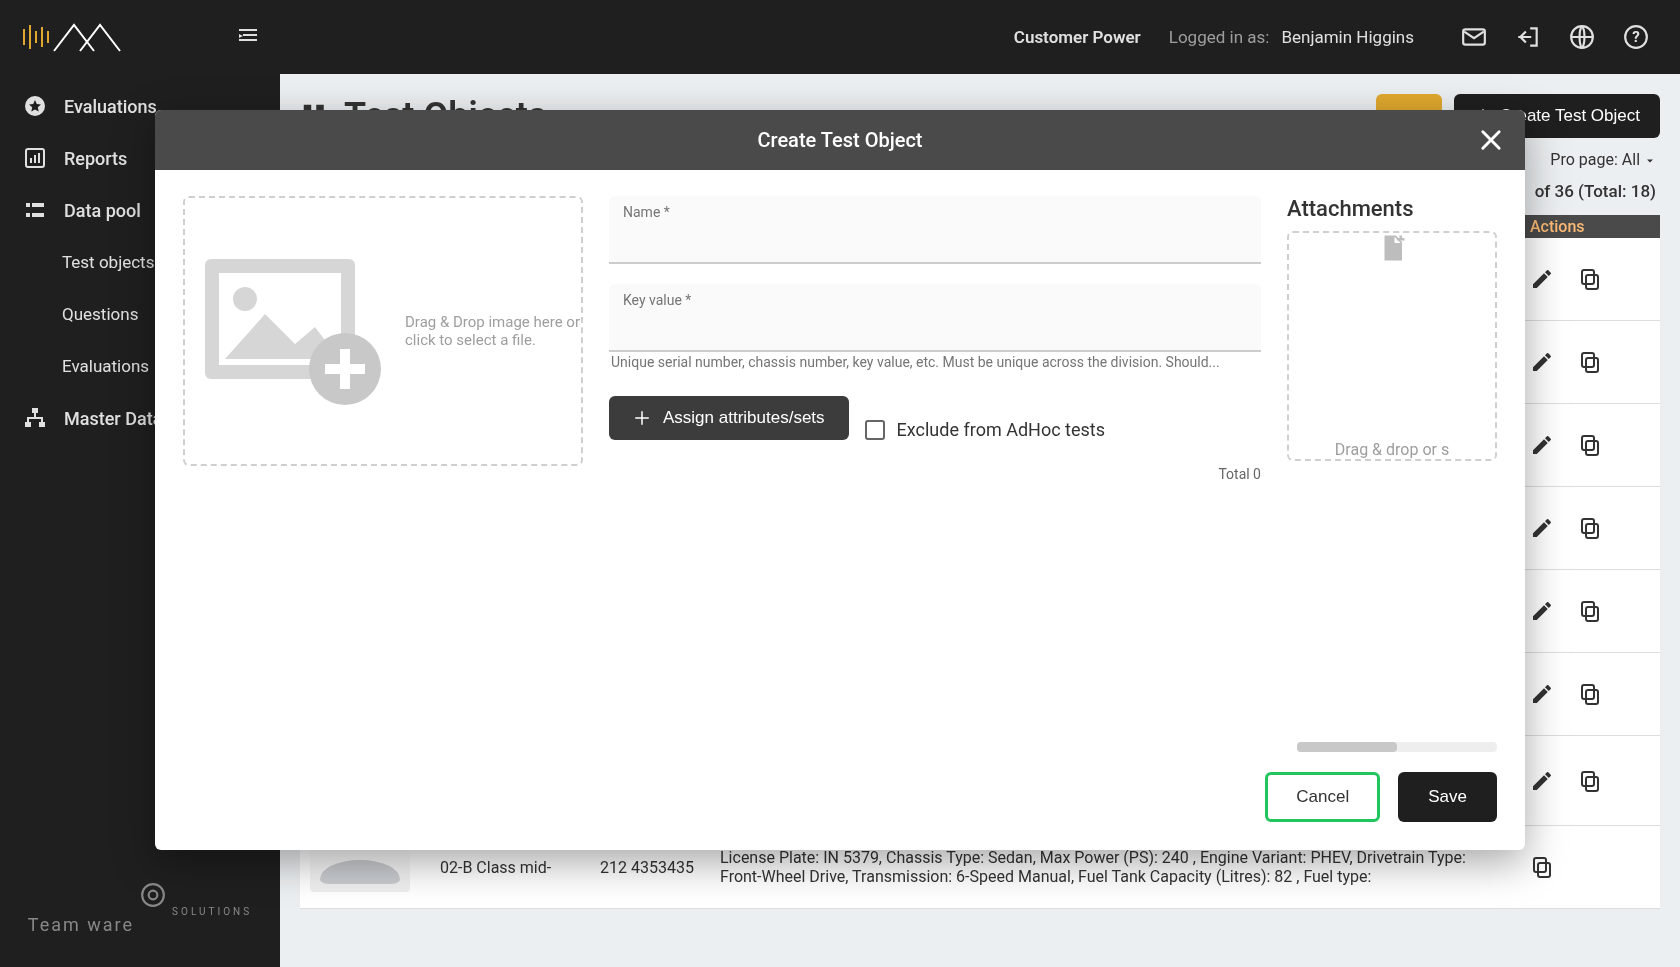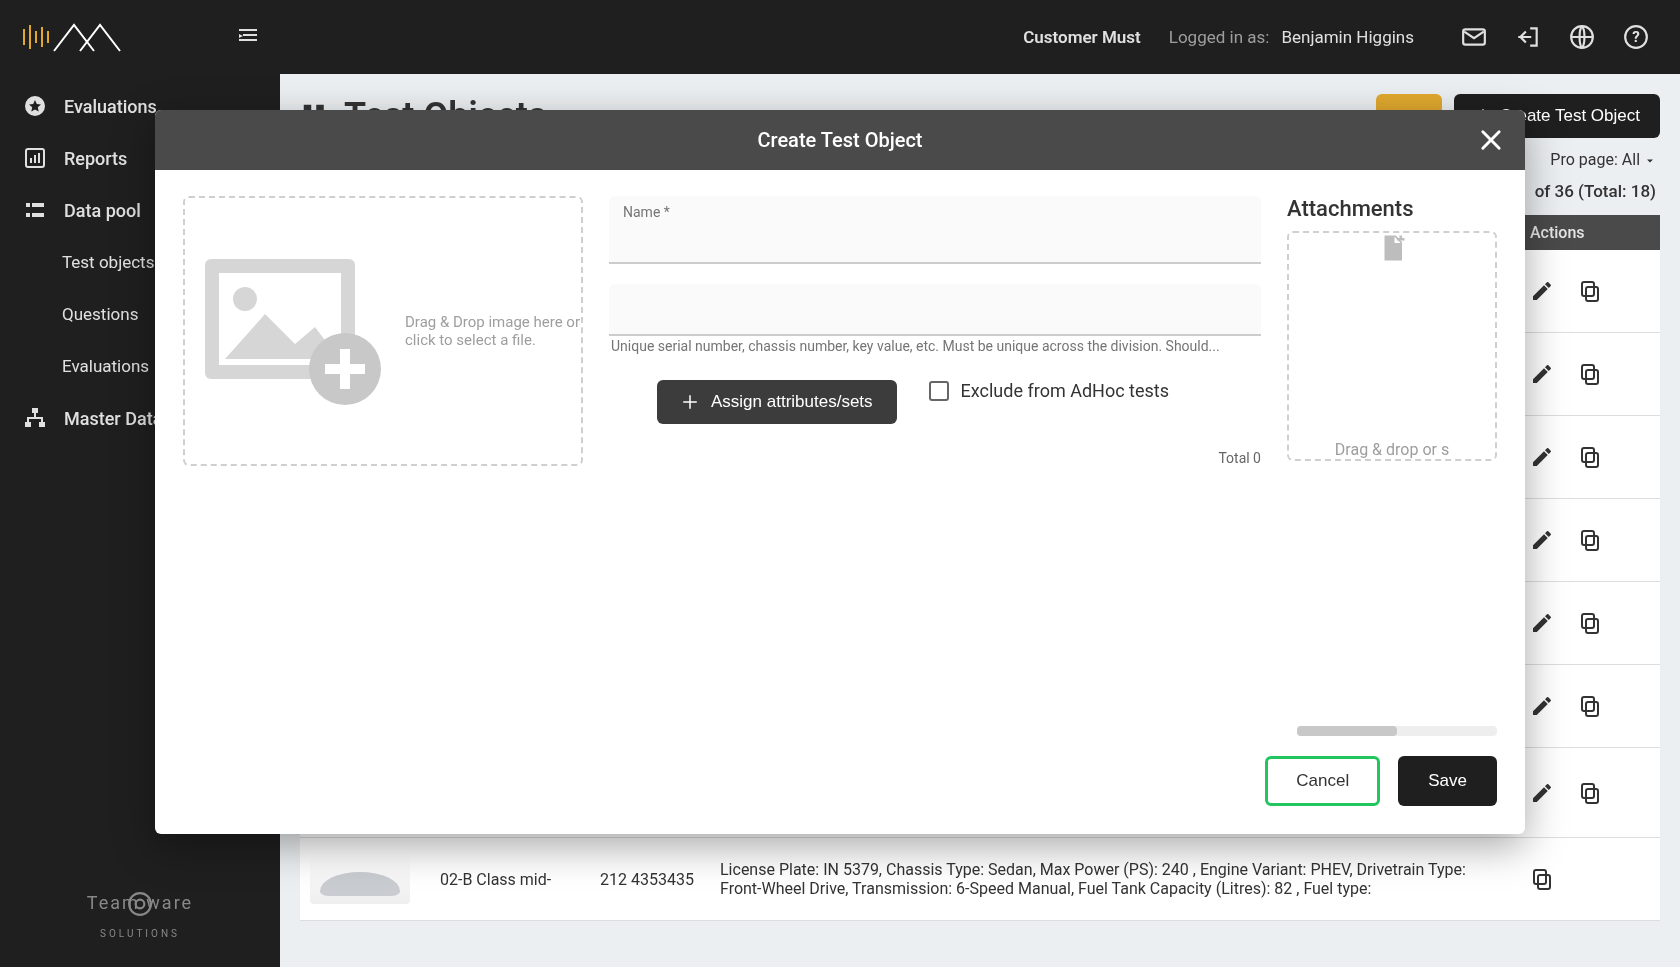--- a/index.html
+++ b/index.html
@@ -17,36 +17,36 @@
     .topbar .ico { width: 32px; height: 32px; margin-left: 22px; display: flex; align-items: center; justify-content: center; fill: #e0e0e0; color: #e0e0e0; cursor: pointer; }
 
     
     .logo-row { height: 74px; display: flex; align-items: center; padding: 0 20px; justify-content: space-between; }
     .logo { display: flex; align-items: center; gap: 4px; }
     .nav { list-style: none; padding: 6px 0; }
     .nav-item { display: flex; align-items: center; padding: 0 22px; height: 52px; gap: 16px; font-size: 18px; font-weight: 500; cursor: pointer; }
     .nav-item.sub { padding-left: 62px; font-weight: 400; font-size: 17px; }
     .nav-icon { width: 26px; height: 26px; display: flex; align-items: center; justify-content: center; fill: #e0e0e0; }
     .sidebar-footer { margin-top: auto; padding: 28px 0; display: flex; justify-content: center; }
-    .tw-logo { color: #888; font-size: 14px; display: flex; align-items: center; gap: 6px; letter-spacing: 1px; flex-direction: column; margin-top: 16px; }
+    .tw-logo { color: #888; font-size: 14px; display: flex; align-items: center; gap: 6px; letter-spacing: 1px; flex-direction: row; margin-top: 16px; }
 
     
     .content { flex: 1; background: #eceff1; padding: 20px; overflow: hidden; position: relative; }
     .page-header { display: flex; align-items: center; justify-content: space-between; }
     .page-title { font-size: 36px; font-weight: 600; display: flex; align-items: center; gap: 14px; }
     .page-title svg { fill: #333; }
     .btn { padding: 12px 20px; border-radius: 6px; font-size: 17px; font-weight: 500; border: none; display: inline-flex; align-items: center; gap: 8px; cursor: pointer; }
     .btn-orange { background: #e0a82e; color: #222; }
     .btn-dark { background: #1f1f1f; color: #fff; }
     .subheader-right { text-align: right; padding: 12px 4px 0 0; font-size: 16px; display: flex; justify-content: flex-end; gap: 6px; align-items: center; }
     .pager-text { font-size: 17px; font-weight: 500; }
 
     
     .table { width: 100%; margin-top: 14px; border-collapse: collapse; }
-    .table thead th { background: #4a4a4a; color: #e5e5e5; padding: 8px 10px; text-align: left; font-weight: 500; font-size: 16px; }
+    .table thead th { background: #4a4a4a; color: #fdba74; padding: 2px 10px; text-align: left; font-weight: 500; font-size: 16px; }
     .table td { padding: 16px 10px; border-bottom: 1px solid #ddd; background: #fff; vertical-align: middle; font-size: 16px; }
     .car-thumb { width: 100px; height: 50px; background: linear-gradient(#fff,#eee); border-radius: 4px; position: relative; overflow: hidden; }
     .car-thumb::after { content: ""; position: absolute; left: 10%; right: 10%; bottom: 8px; height: 24px; background: #c9ccd0; border-radius: 50% 50% 10% 10% / 80% 80% 20% 20%; }
     .row-actions { display: flex; gap: 24px; }
     .row-ico { width: 24px; height: 24px; fill: #333; cursor: pointer; }
 
     
     .modal-backdrop { position: fixed; inset: 0; background: rgba(0,0,0,0.0); display: flex; align-items: flex-start; justify-content: center; }
     .modal { width: 1370px; margin-top: 110px; background: #fff; border-radius: 6px; box-shadow: 0 12px 40px rgba(0,0,0,.35); display: flex; flex-direction: column; overflow: hidden; }
     .modal-head { background: #4a4a4a; color: #fff; height: 60px; display: flex; align-items: center; justify-content: center; position: relative; font-size: 20px; font-weight: 500; }
@@ -56,21 +56,21 @@
     
     .dropzone { border: 2px dashed #cfcfcf; border-radius: 6px; height: 270px; display: flex; flex-direction: row; align-items: center; justify-content: center; gap: 20px; color: #9e9e9e; cursor: pointer; font-size: 15px; }
     .dropzone .img-icon { position: relative; }
 
     
     .form-col { display: flex; flex-direction: column; gap: 20px; }
     .tf { border: none; border-bottom: 2px solid #ccc; background: #fafafa; border-radius: 6px 6px 0 0; padding: 8px 14px 4px 14px; display: flex; flex-direction: column; }
     .tf label { font-size: 14px; color: #757575; }
     .tf input { border: none; background: transparent; outline: none; font-size: 17px; height: 38px; }
     .hint { font-size: 14px; color: #757575; padding: 2px 2px 0 2px; }
-    .row-actions-form { display: flex; align-items: flex-start; gap: 32px; margin-top: 6px; margin-left: 48px; }
+    .row-actions-form { display: flex; align-items: flex-end; gap: 16px; margin-top: 6px; }
     .btn-darker { background: #3c3c3c; color: #fff; padding: 12px 24px; border-radius: 6px; display: inline-flex; align-items: center; gap: 12px; font-size: 17px; cursor: pointer; border: none; }
     .chk { display: inline-flex; align-items: center; gap: 12px; font-size: 18px; cursor: pointer; }
     .chk-box { width: 20px; height: 20px; border: 2px solid #666; border-radius: 3px; }
     .total-row { text-align: right; font-size: 14px; color: #666; padding-top: 6px; }
 
     
     .att-col h3 { font-size: 22px; font-weight: 500; margin-bottom: 10px; }
     .att-drop { border: 2px dashed #cfcfcf; border-radius: 6px; height: 230px; display: flex; flex-direction: column; align-items: center; justify-content: space-between; gap: 14px; color: #9e9e9e; font-size: 16px; cursor: pointer; padding: 0 10px; text-align: center; overflow: hidden; }
 
     
@@ -172,21 +172,21 @@
             <circle cx="12" cy="12" r="4" fill="none" stroke="#888" stroke-width="2"></circle>
           </svg></div>
       <span style="font-size:10px;letter-spacing:3px;margin-top:-26px;">SOLUTIONS</span>
     </div>
   </div>
 </aside>
 
 <div class="main">
   <div class="topbar">
     <div class="spacer"></div>
-    <span class="txt" style="font-weight:600;">Customer Must</span>
+    <span class="txt" style="font-weight:600;">Customer Power</span>
     <span class="txt muted">Logged in as:</span>
     <span class="txt" style="margin-left:-10px;">Benjamin Higgins</span>
     <span class="ico">
         <svg viewBox="0 0 24 24" width="26" height="26">
           <rect x="2" y="5" width="20" height="14" rx="2" fill="none" stroke="#e0e0e0" stroke-width="2"></rect>
           <path d="M3 7l9 6 9-6" fill="none" stroke="#e0e0e0" stroke-width="2"></path>
         </svg>
       </span>
     <span class="ico">
         <svg viewBox="0 0 24 24" width="26" height="26">
@@ -436,20 +436,21 @@
         <span>Drag &amp; Drop image here or click to select a file.</span>
       </div>
 
       <div class="form-col">
         <div class="tf">
           <label>Name *</label>
           <input type="text" style="">
         </div>
         <div>
           <div class="tf">
+            <label>Key value *</label>
             <input type="text" style="">
           </div>
           <div class="hint">Unique serial number, chassis number, key value, etc. Must be unique across the division. Should...</div>
         </div>
         <div class="row-actions-form">
           <button class="btn-darker">
             <svg width="18" height="18" viewBox="0 0 24 24" fill="#fff">
                 <path d="M11 3h2v8h8v2h-8v8h-2v-8H3v-2h8z"></path>
               </svg>
             <span>Assign attributes/sets</span>

